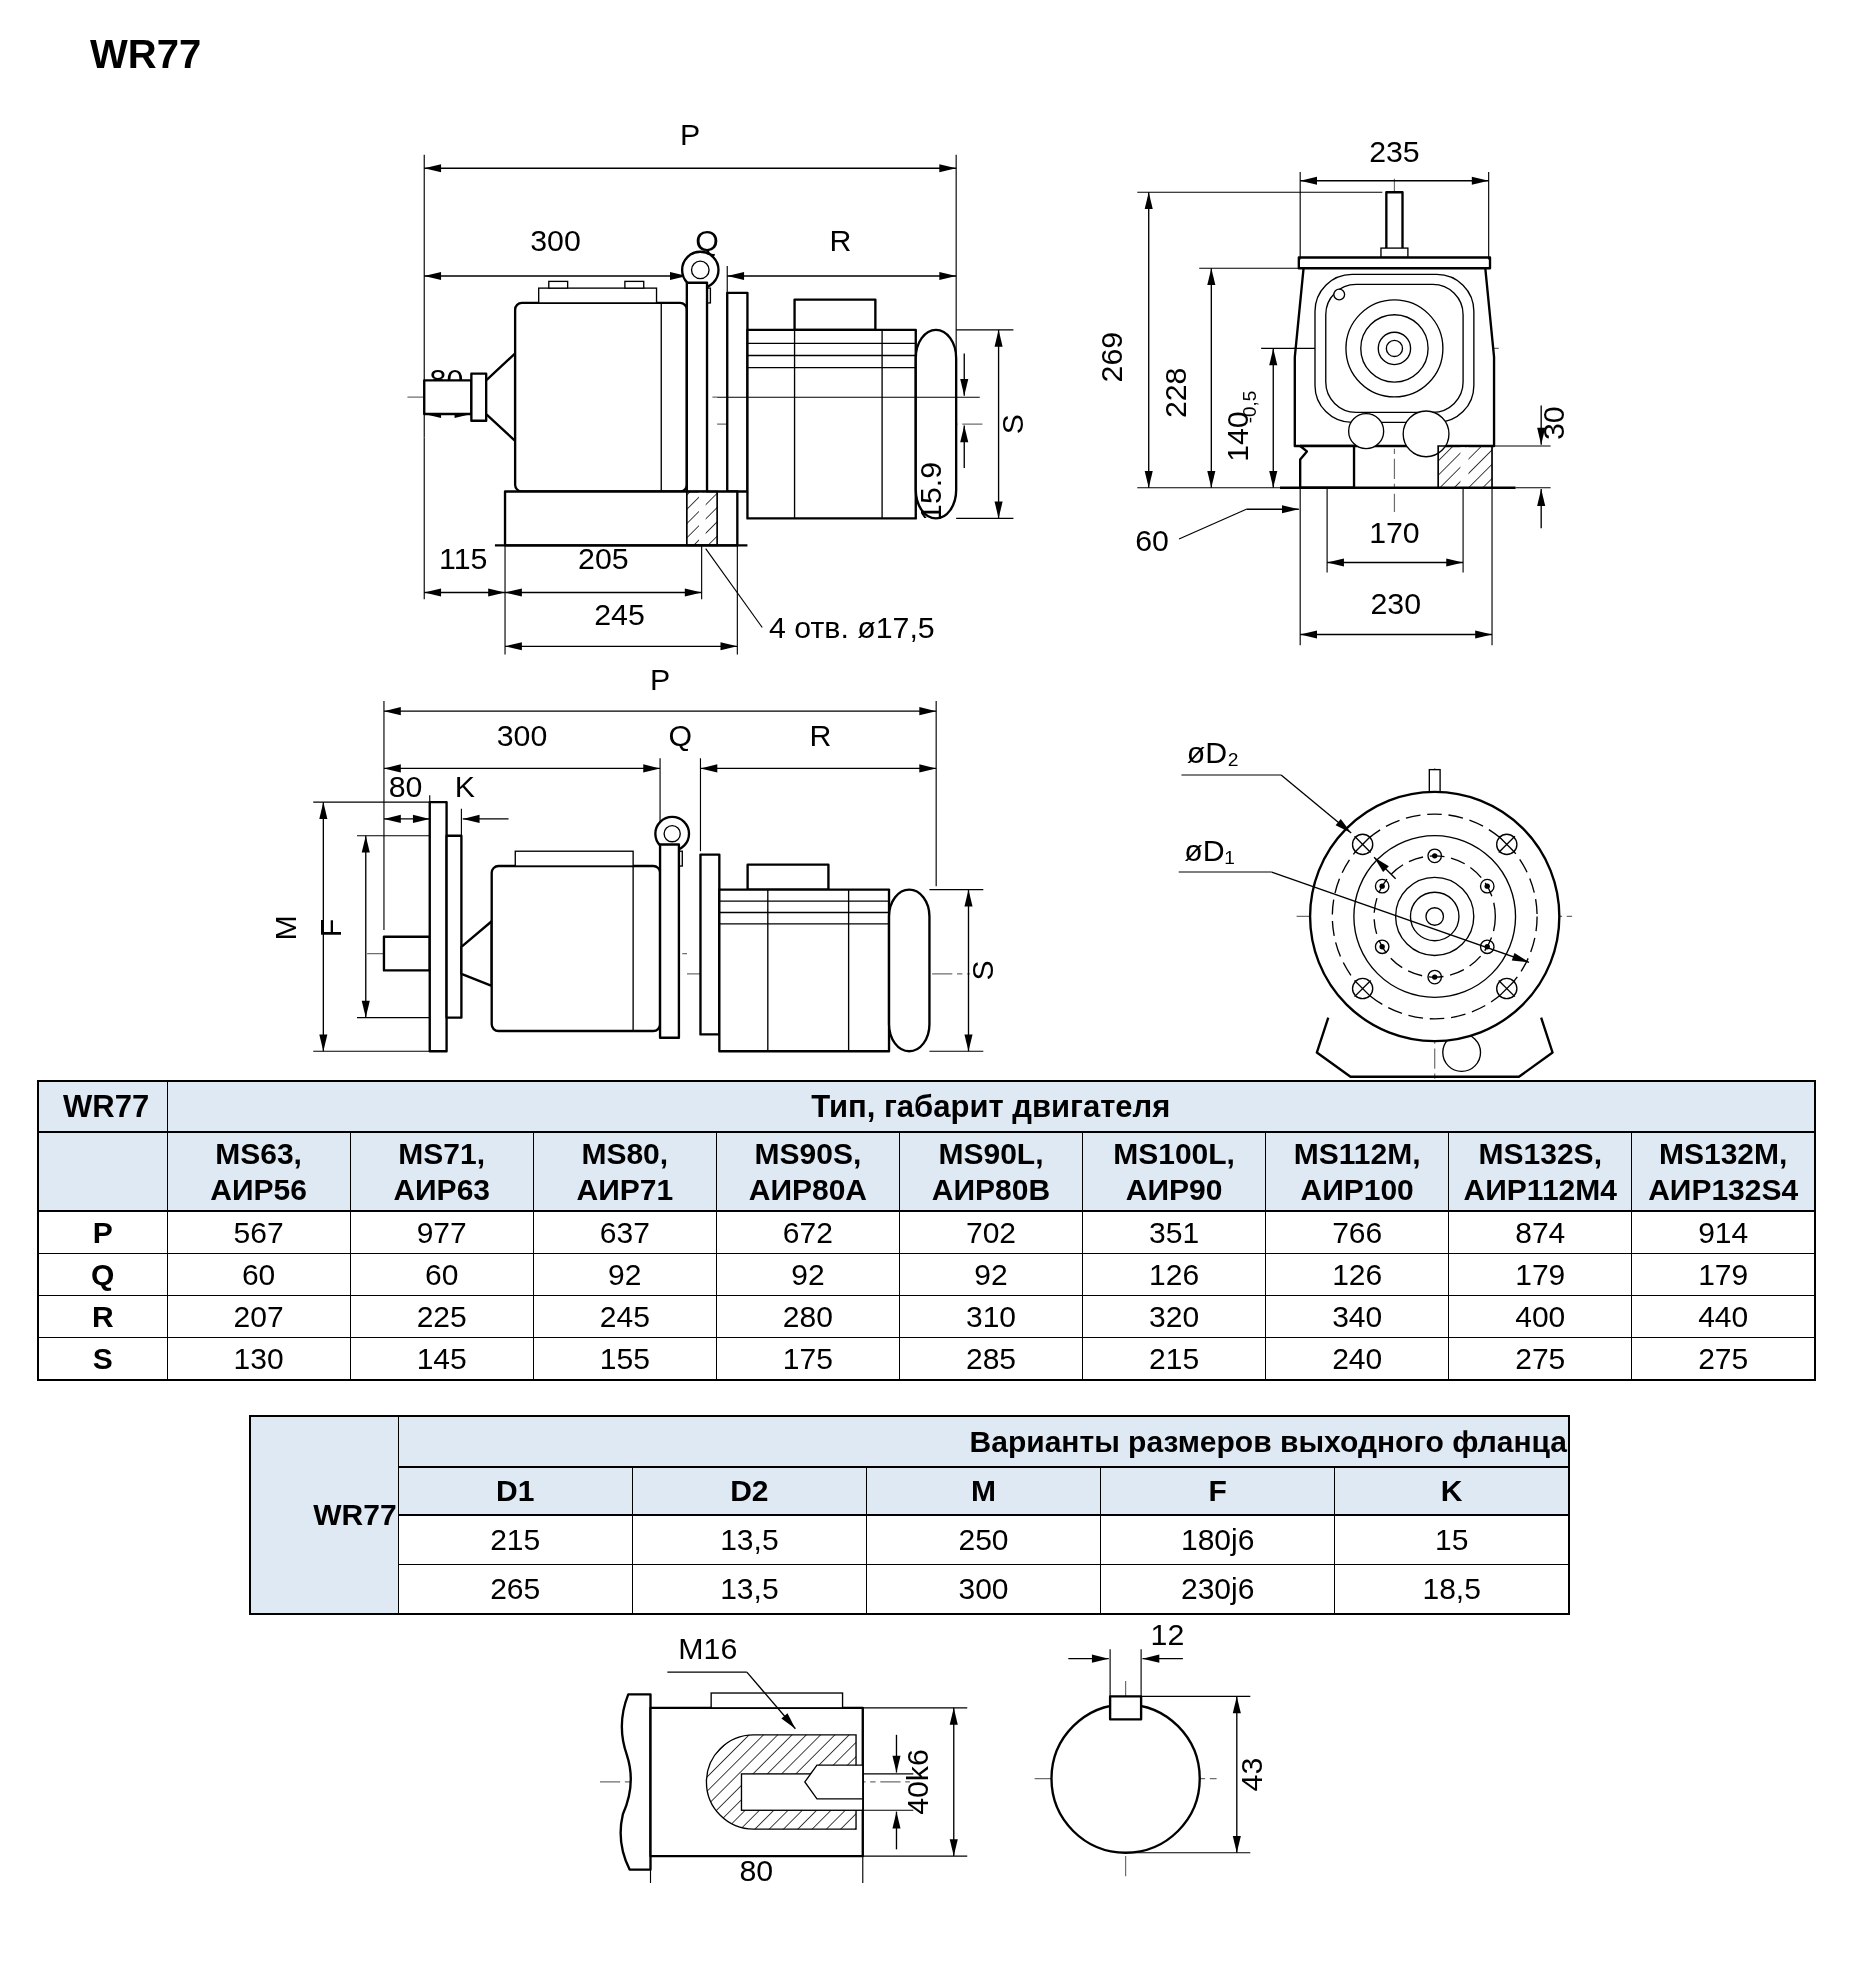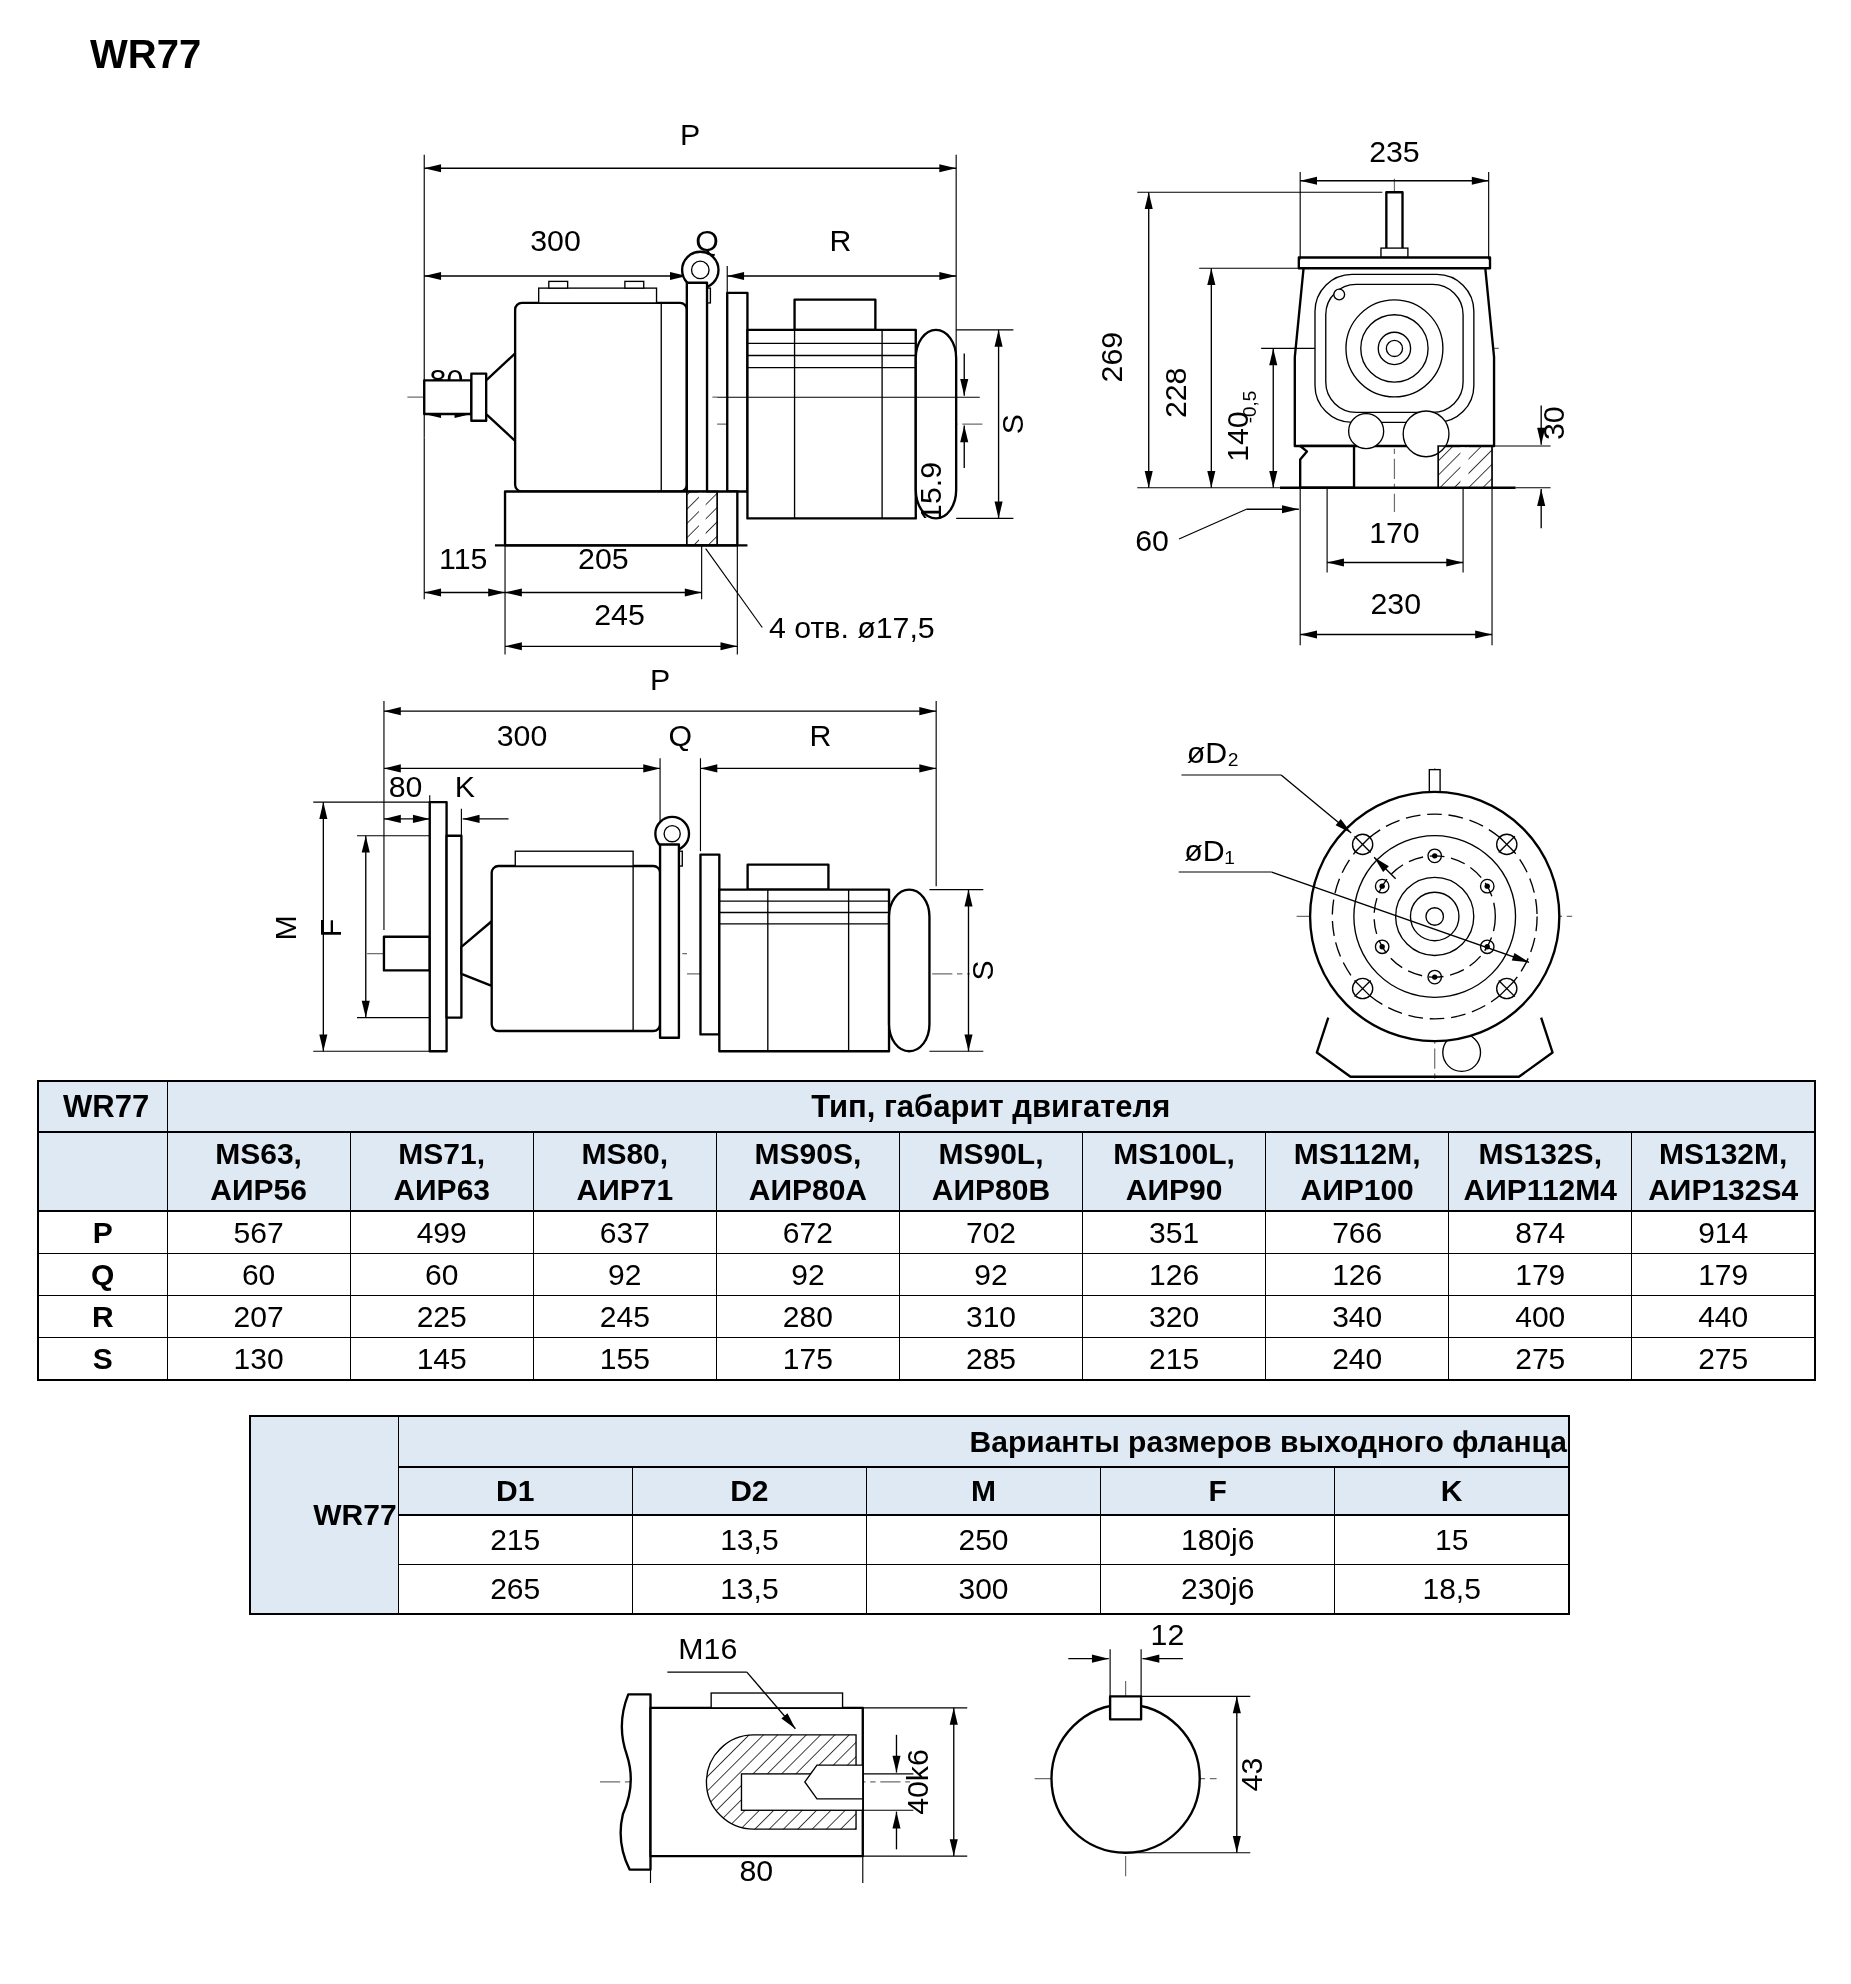--- a/index.html
+++ b/index.html
@@ -368,21 +368,21 @@
             <div>АИР112М4</div>
           </td>
       <td class="hbg">
             <div>MS132M,</div>
             <div>АИР132S4</div>
           </td>
     </tr>
     <tr class="drow">
       <td class="rl">P</td>
       <td>567</td>
-      <td>499</td>
+      <td>977</td>
       <td>637</td>
       <td>672</td>
       <td>702</td>
       <td>351</td>
       <td>766</td>
       <td>874</td>
       <td>914</td>
     </tr>
     <tr class="drow">
       <td class="rl">Q</td>

